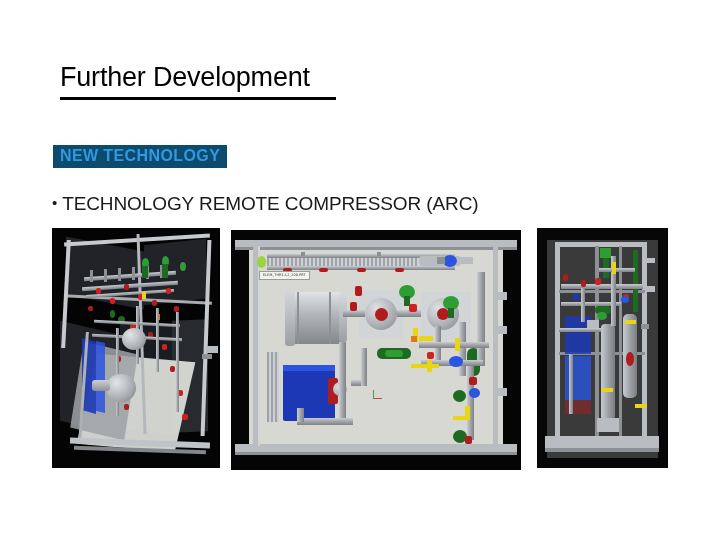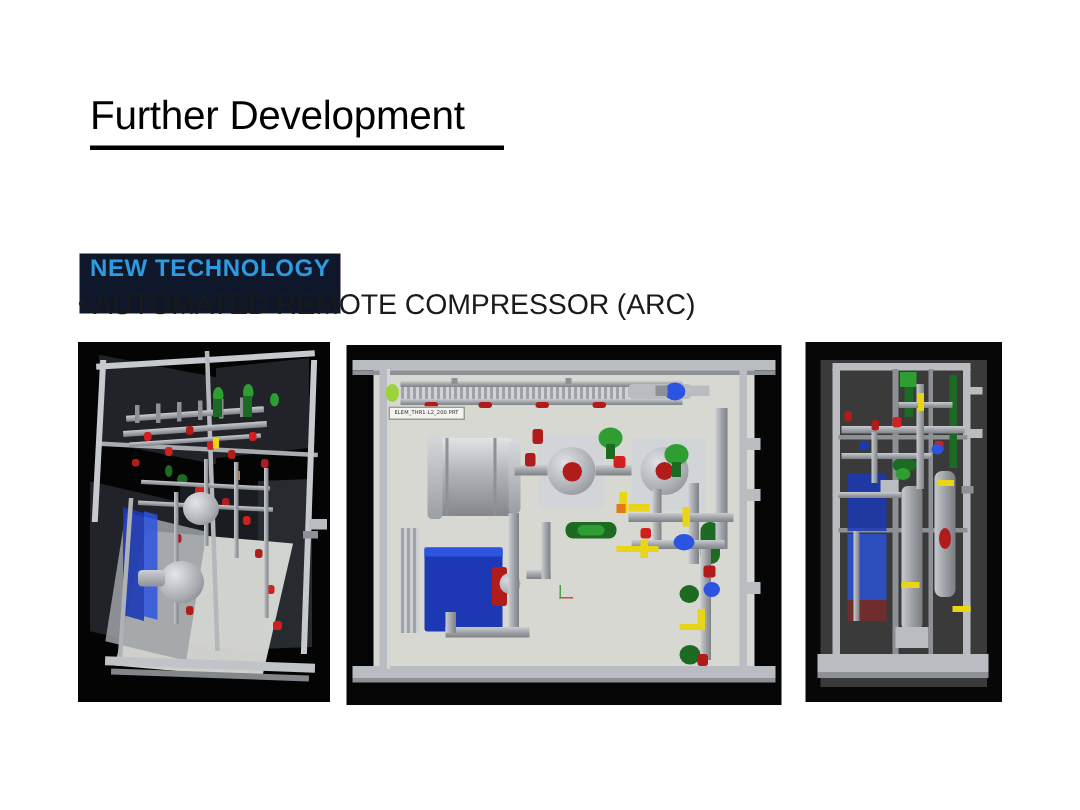--- a/index.html
+++ b/index.html
@@ -32,29 +32,28 @@
     top: 97px;
     width: 276px;
     height: 3px;
     background: #000000;
   }
 
   #new-technology-badge {
     position: absolute;
     left: 53px;
     top: 145px;
-    background: #0f172a;
-    padding: 3px 7px 20px 7px;
+    background: #0c4a6e;
+    padding: 3px 7px 3px 7px;
     font-size: 16px;
     font-weight: bold;
     color: #2e9ae0;
     letter-spacing: 0.4px;
     white-space: nowrap;
     line-height: 1.05;
-    margin-top: 24px;
   }
 
   #bullet-line {
     position: absolute;
     left: 52px;
     top: 193px;
     font-size: 19px;
     color: #1a1a1a;
     white-space: nowrap;
     letter-spacing: -0.1px;
@@ -139,21 +138,21 @@
   }
 </style>
 </head>
 <body>
 
 <div id="slide-title">Further Development</div>
 <div id="title-underline"></div>
 
 <div id="new-technology-badge">NEW TECHNOLOGY</div>
 
-<div id="bullet-line"><span class="dot">•</span><span>AUTOMATED REMOTE COMPRESSOR (ARC)</span></div>
+<div id="bullet-line"><span class="dot">•</span><span>TECHNOLOGY REMOTE COMPRESSOR (ARC)</span></div>
 
 <div class="cad-frame" id="cad-perspective">
   <div id="persp-scene">
 
     <div class="persp-skin" style="left:14px;top:16px;width:78px;height:58px;
          transform:skewY(11deg);"></div>
     <div class="persp-skin" style="left:92px;top:14px;width:62px;height:60px;
          transform:skewY(-6deg);"></div>
     <div class="persp-skin" style="left:8px;top:100px;width:62px;height:100px;
          transform:skewY(13deg);"></div>

